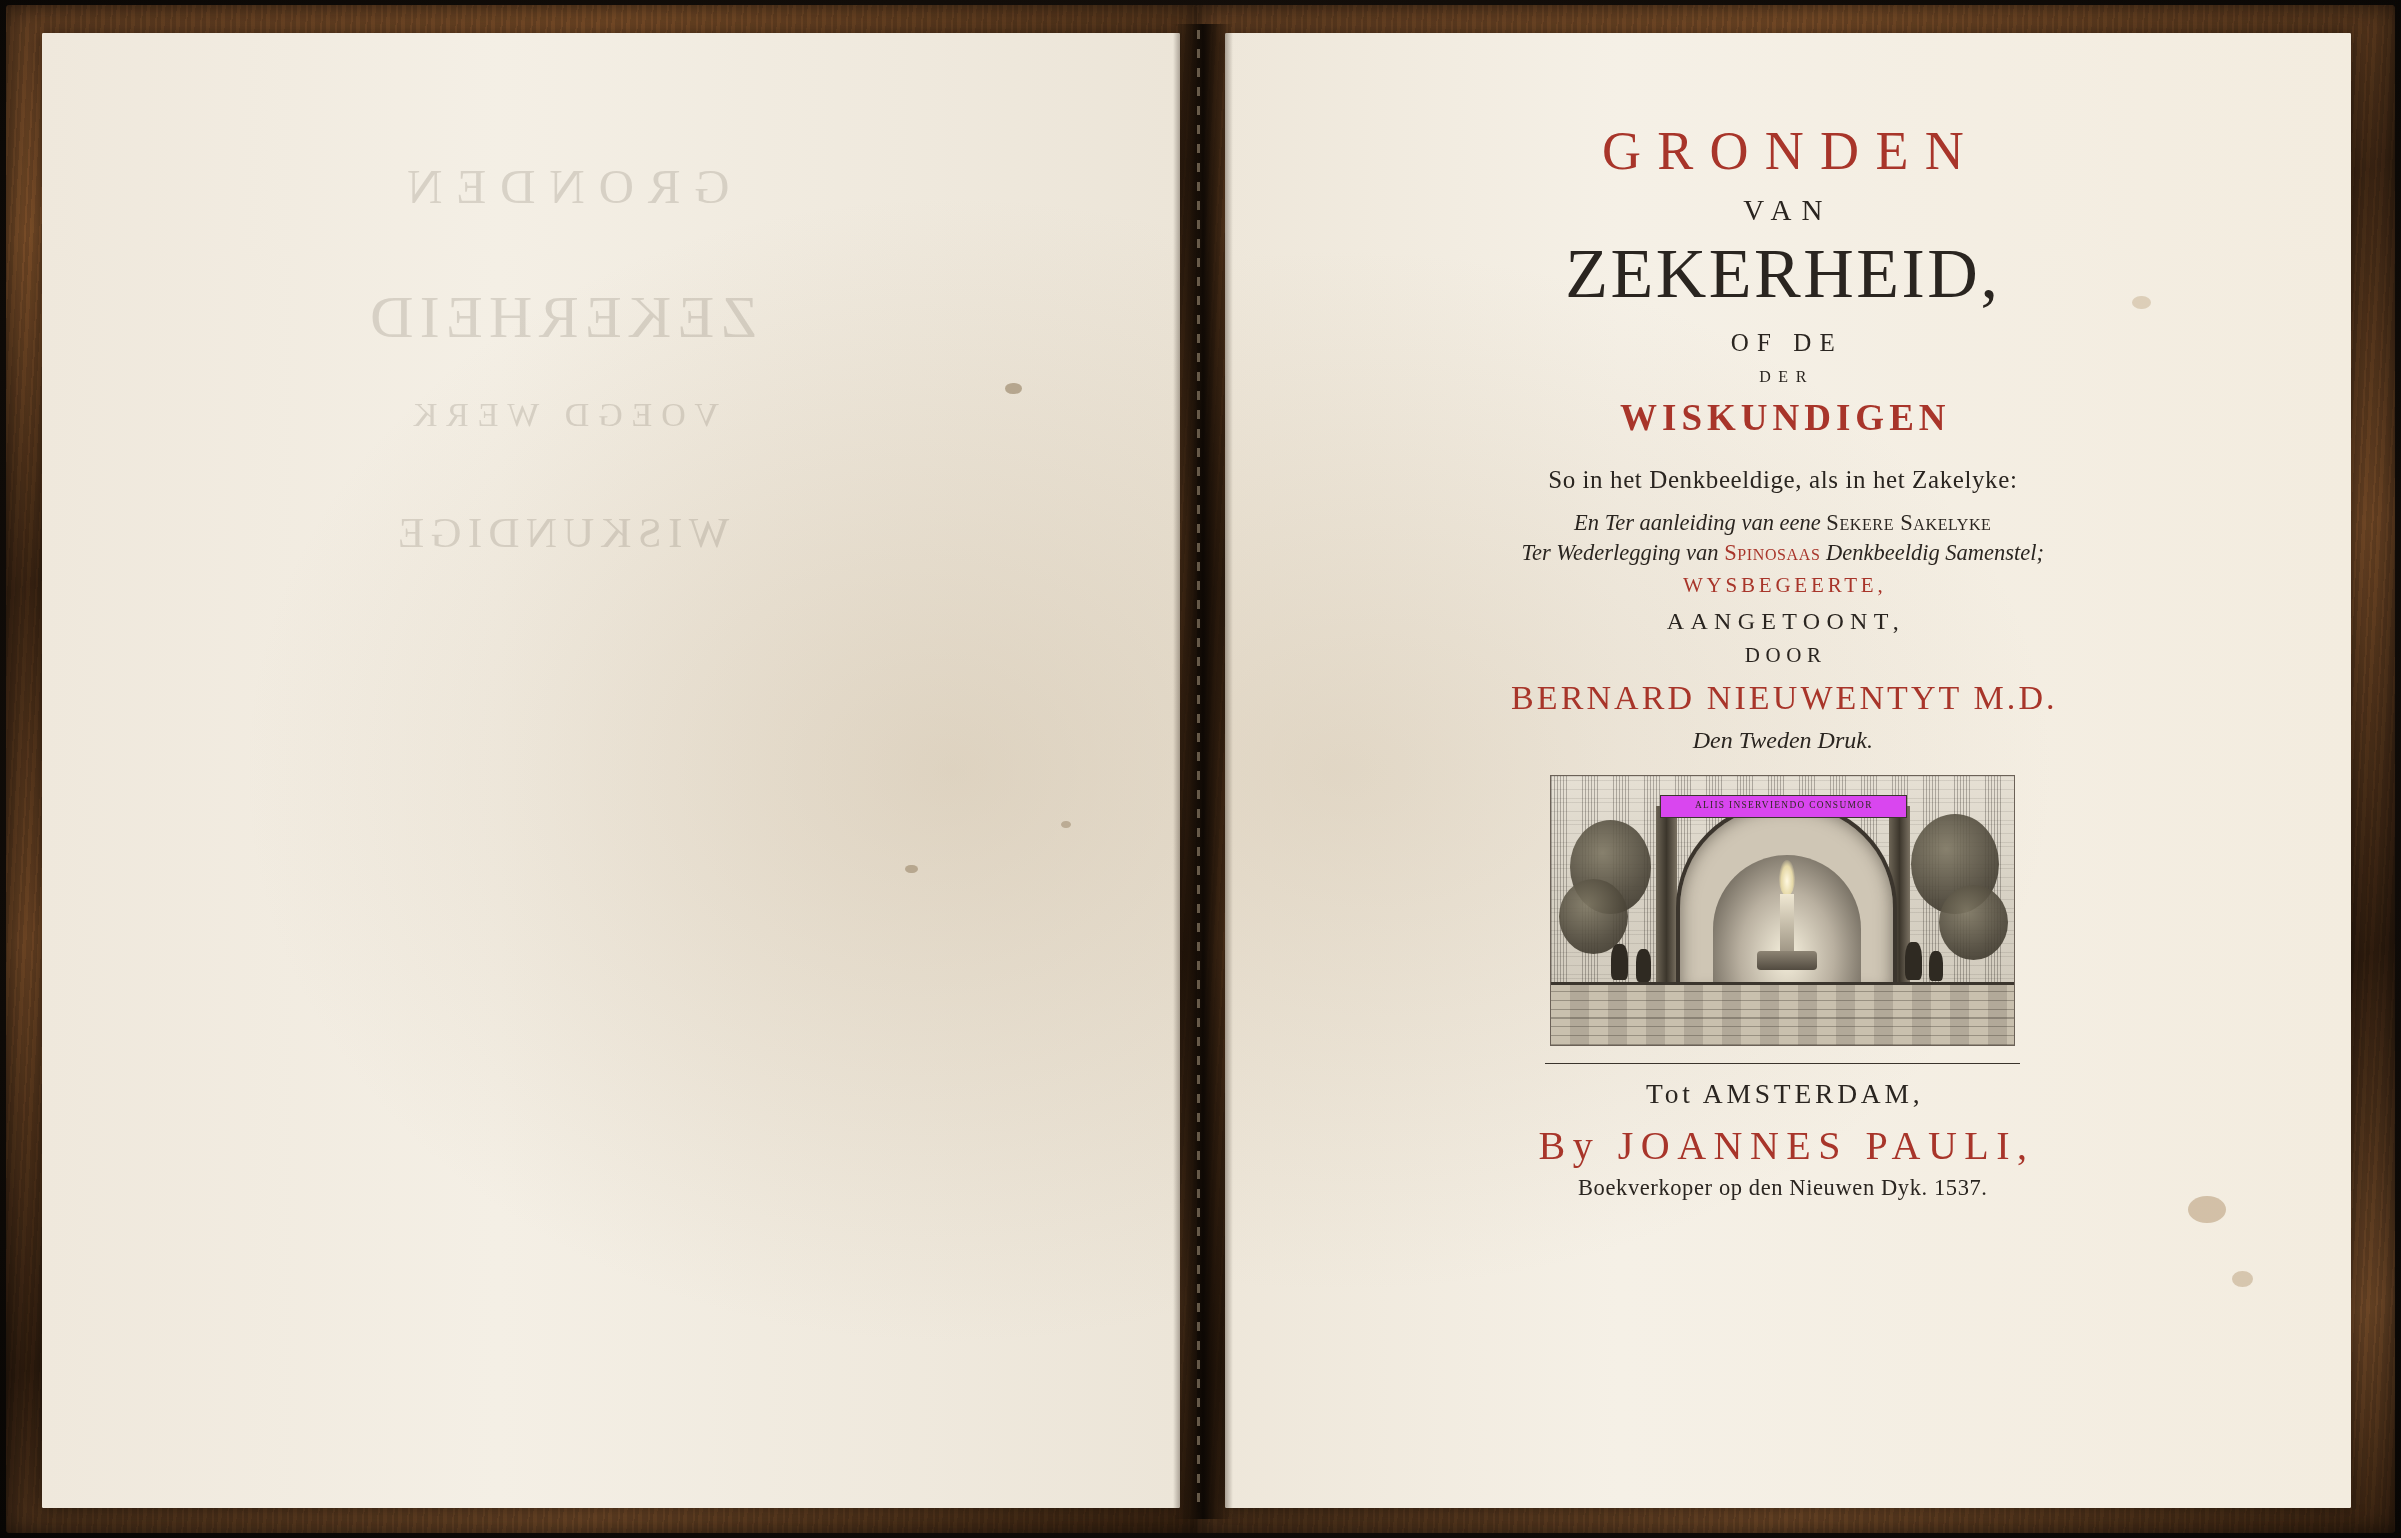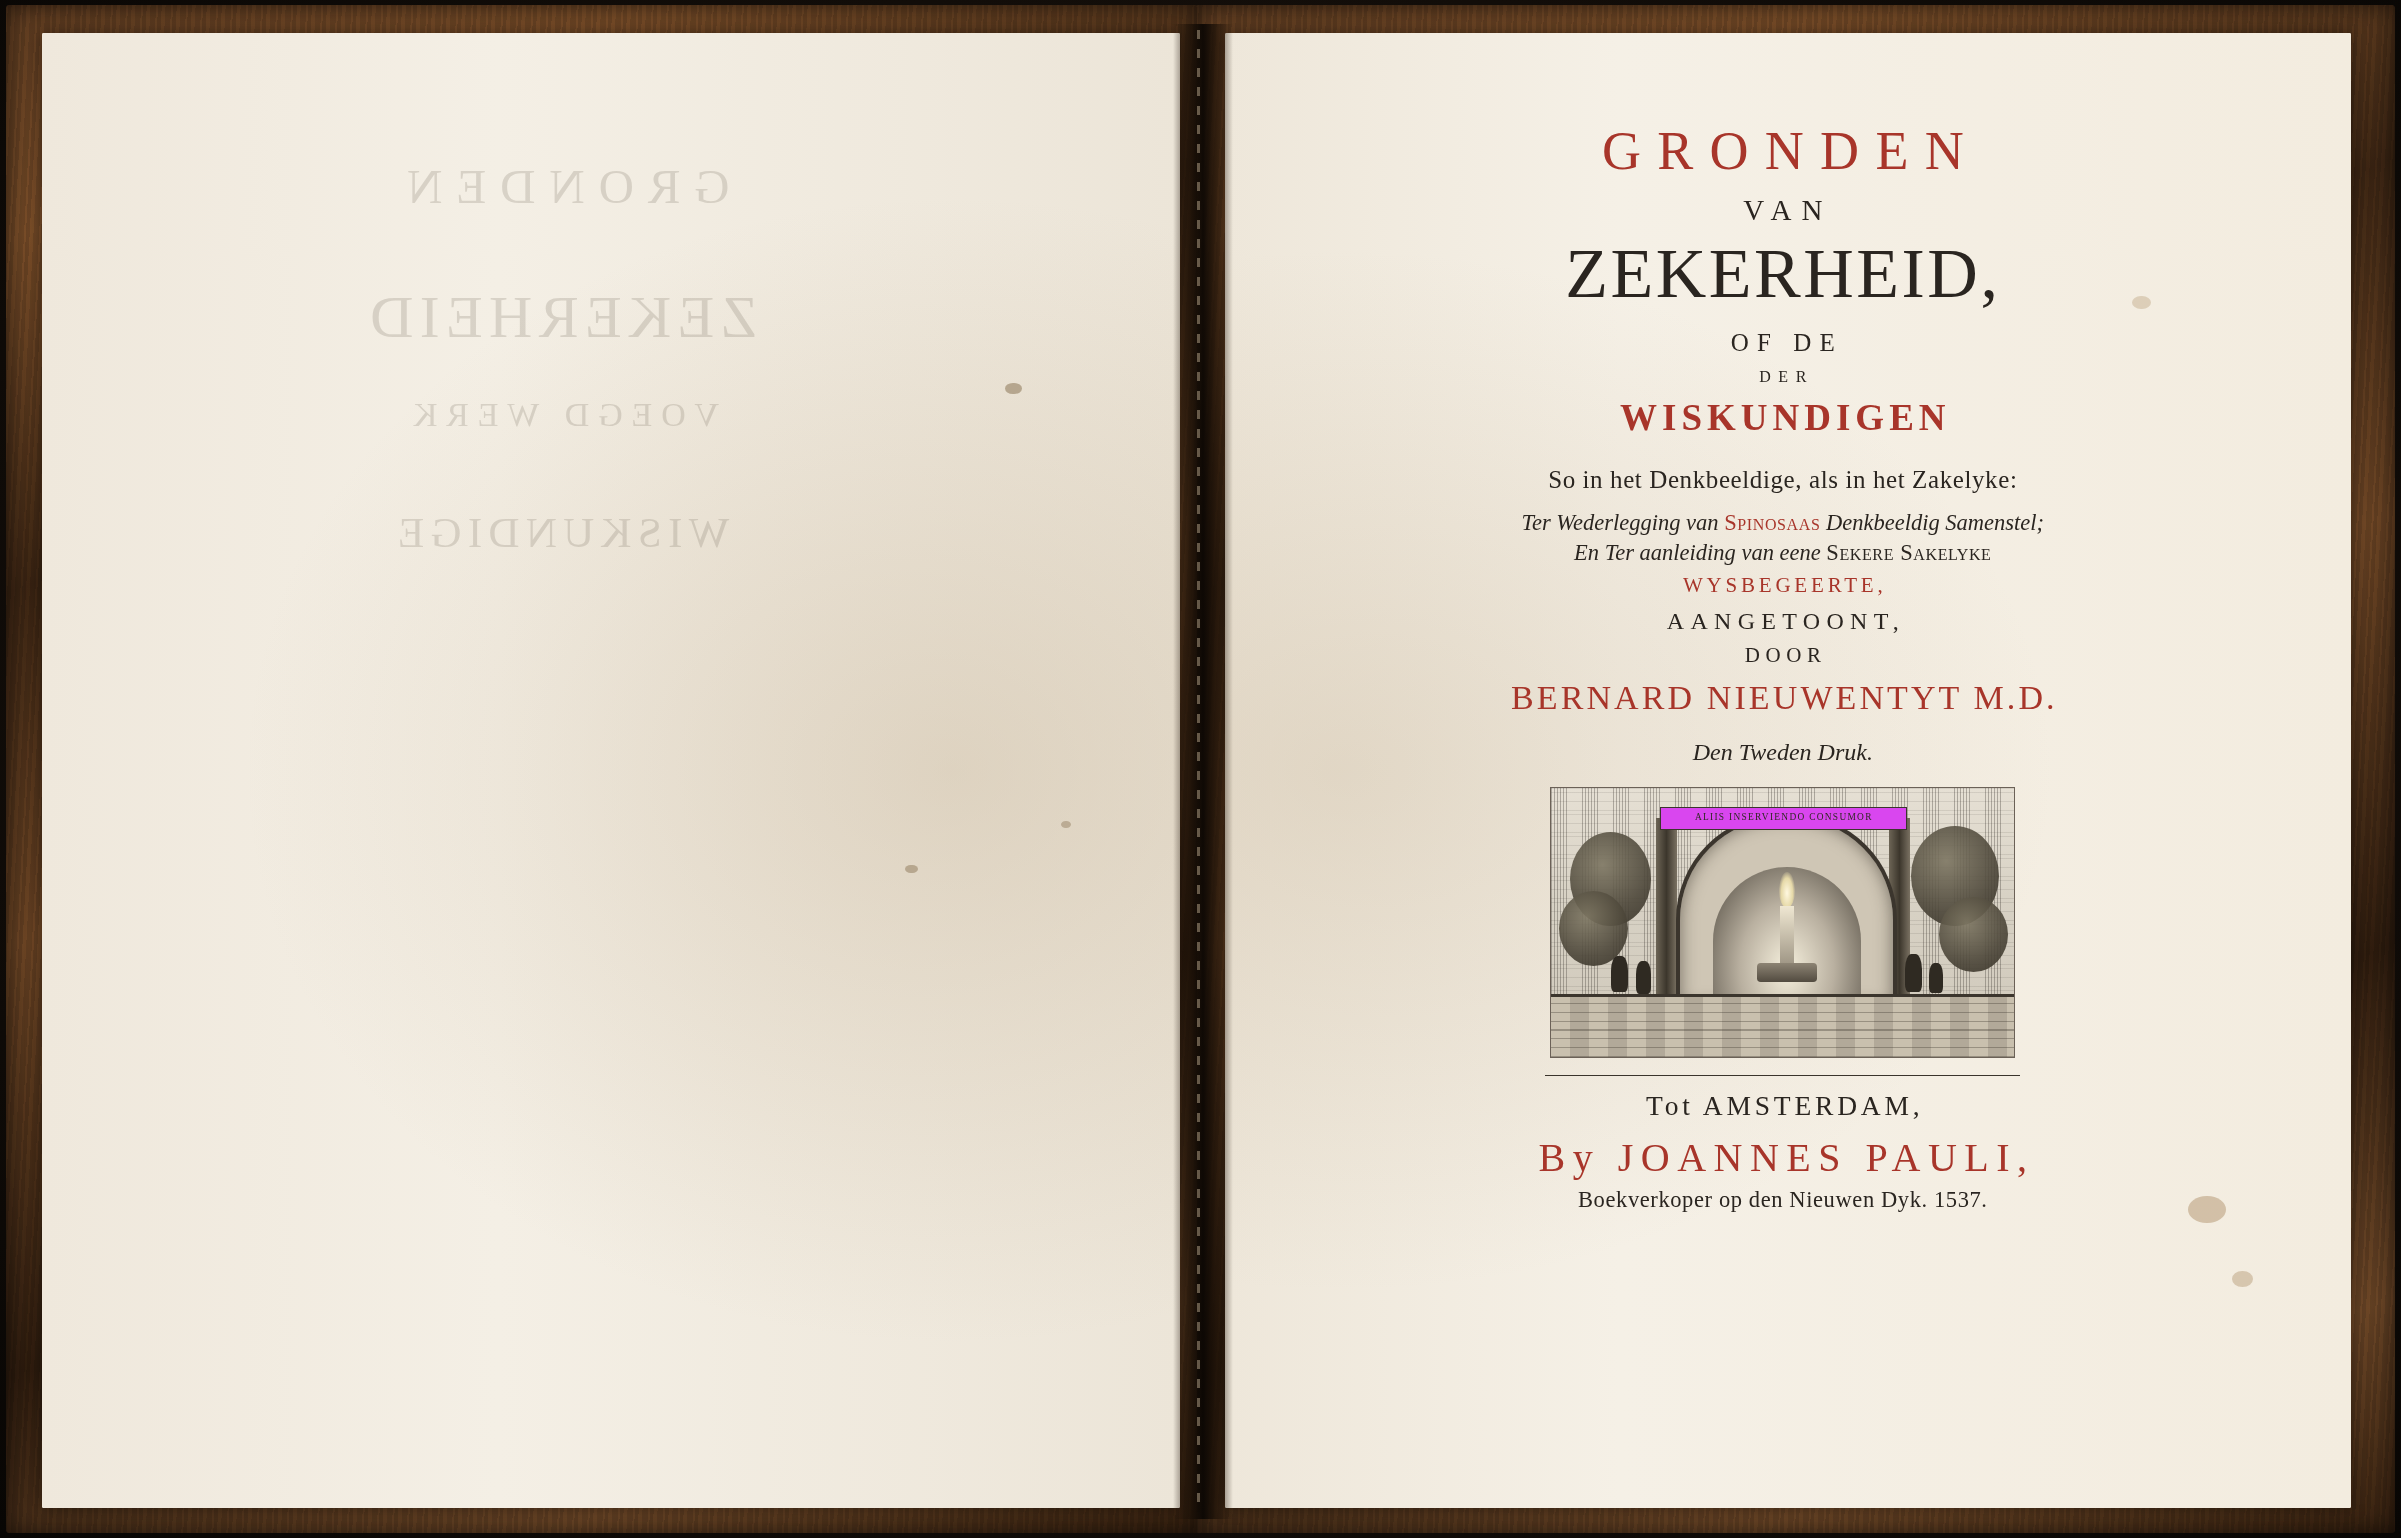--- a/index.html
+++ b/index.html
@@ -62,21 +62,21 @@
   .l5{font-size:41px;letter-spacing:5px;margin-top:13.8px;font-weight:400;text-indent:5px;}
   .l6{font-size:16px;letter-spacing:7.5px;margin-top:11.3px;text-indent:7.5px;}
   .l7{font-size:37px;letter-spacing:5px;margin-top:10px;font-weight:700;text-indent:5px;text-align:center;}
   .l8{font-size:25px;letter-spacing:0.6px;margin-top:27px;}
   .l9{font-size:22.5px;font-style:italic;margin-top:13.8px;line-height:1.35;}
   .l9 .sc{font-style:normal;font-variant:small-caps;letter-spacing:0.6px;}
   .l10{font-size:21px;letter-spacing:3.8px;margin-top:5px;text-indent:3.8px;}
   .l11{font-size:24px;letter-spacing:6.3px;margin-top:10px;text-indent:6.3px;}
   .l12{font-size:21px;letter-spacing:5.6px;margin-top:7.5px;text-indent:5.6px;}
   .l13{font-size:34px;letter-spacing:3.1px;margin-top:11.3px;font-weight:400;text-indent:3.1px;}
-  .l14{font-size:24px;font-style:italic;margin-top:22px;}
+  .l14{font-size:24px;font-style:italic;margin-top:10px;}
 
   
   .vignette{margin:21px auto 0;width:463px;height:269px;position:relative;
      background:#efe9de;border:0.6px solid #6b6157;overflow:hidden;}
   .vig-sky{position:absolute;inset:0;
      background:linear-gradient(180deg,#e6e0d4 0%,#d8d2c5 40%,#cfc8ba 100%);}
   .vig-hatch{position:absolute;inset:0;
      background:
        repeating-linear-gradient(90deg, rgba(40,35,30,.30) 0 0.6px, rgba(0,0,0,0) 0.6px 3.1px),
        repeating-linear-gradient(0deg, rgba(40,35,30,.10) 0 0.6px, rgba(0,0,0,0) 0.6px 4.4px);}
@@ -152,24 +152,24 @@
       <div class="l1 red">GRONDEN</div>
       <div class="l2 dark">VAN</div>
       <div class="l3 dark">ZEKERHEID,</div>
       <div class="l4 dark">OF DE</div>
       <div class="l6 dark">DER</div>
       <div class="l7 red">WISKUNDIGEN</div>
       <div class="l8 dark">So in het Denkbeeldige, als in het Zakelyke:</div>
 
       <div class="l9 dark">
         <div>
+          <span>En Ter aanleiding van eene </span><span class="sc">Sekere Sakelyke</span>
+        </div>
+        <div>
           <span>Ter Wederlegging van </span><span class="sc red">Spinosaas</span><span> Denkbeeldig Samenstel;</span>
-        </div>
-        <div>
-          <span>En Ter aanleiding van eene </span><span class="sc">Sekere Sakelyke</span>
         </div>
       </div>
 
       <div class="l10 red">WYSBEGEERTE,</div>
       <div class="l11 dark">AANGETOONT,</div>
       <div class="l12 dark">DOOR</div>
       <div class="l13 red">BERNARD NIEUWENTYT M.D.</div>
       <div class="l14 dark">Den Tweden Druk.</div>
 
       <div class="vignette">

